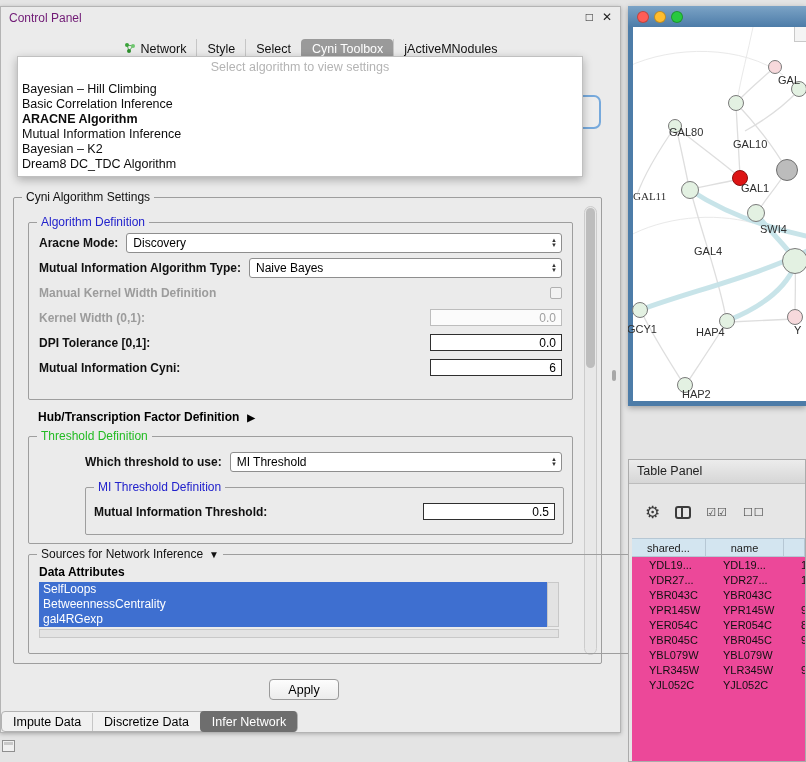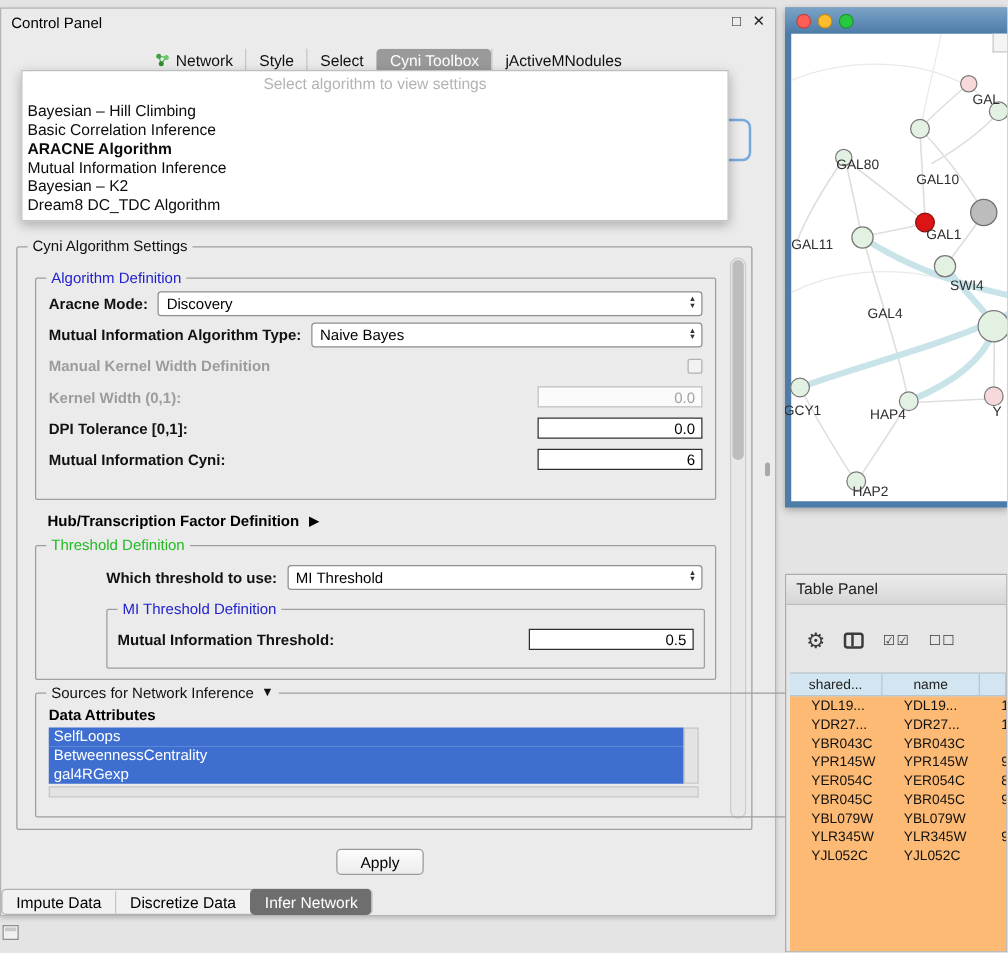--- a/index.html
+++ b/index.html
@@ -3,21 +3,21 @@
 <meta charset="utf-8">
 <style>
   * { box-sizing: border-box; margin: 0; padding: 0; }
   html,body { width:806px; height:762px; }
   body { font-family: "Liberation Sans", sans-serif; background:#e4e4e4; }
   .stage { position:relative; width:806px; height:762px; overflow:hidden; background:#e4e4e4; }
 
   
   .cpwin { position:absolute; left:0; top:6px; width:621px; height:727px;
            background:#ebebeb; border:1px solid #b4b4b4; box-shadow:0 1px 4px rgba(0,0,0,.25); }
-  .cp-title { position:absolute; left:8px; top:4px; font-size:12px; color:#000000; }
+  .cp-title { position:absolute; left:8px; top:4px; font-size:12px; color:#701a75; }
   .cp-winbtns { position:absolute; right:8px; top:3px; display:flex; gap:9px; font-size:12px; color:#222; }
   .cp-winbtns span { cursor:default; }
 
   .tabbar { position:absolute; top:31px; left:0; right:0; display:flex; justify-content:center; }
   .tabs { display:flex; align-items:center; height:22px; font-size:12.5px; color:#111; }
   .tab { padding:3px 10px; display:flex; gap:5px; align-items:center; border-left:1px solid #c6c6c6; white-space:nowrap; }
   .tab:first-child { border-left:none; }
   .tab.selected { background:#9a9a9a; color:#fff; border-radius:4px; border-left-color:transparent; }
 
   
@@ -115,21 +115,21 @@
             background:#e6e6e6; border:1px solid #ababab; overflow:hidden; }
   .tbl-titlebar { height:24px; background:linear-gradient(#ececec,#d6d6d6); border-bottom:1px solid #bcbcbc; }
   .tbl-title { font-size:12.5px; color:#222; padding:4px 0 0 8px; }
   .tbl-toolbar { position:absolute; top:38px; left:0; right:0; height:28px;
                  display:flex; align-items:center; gap:15px; padding-left:16px; }
   .gear { font-size:17px; color:#3c3c3c; line-height:1; }
   .colicon { width:16px; height:13px; border:2px solid #3c3c3c; border-radius:3px; position:relative; }
   .colicon::before { content:""; position:absolute; top:0; bottom:0; left:4px; border-left:2px solid #3c3c3c; }
   .cbpair { font-size:11px; color:#3c3c3c; letter-spacing:1px; white-space:nowrap; }
 
-  .ttable { position:absolute; top:78px; left:3px; right:0; bottom:0; background:#fdba74; }
+  .ttable { position:absolute; top:78px; left:3px; right:0; bottom:0; background:#ec4899; }
   .thead { display:flex; height:19px; background:#d3e5f0; border-top:1px solid #b6c7d4; border-bottom:1px solid #b6c7d4; }
   .th { border-right:1px solid #b6c7d4; display:flex; align-items:center; justify-content:center;
         font-size:11px; color:#222; overflow:hidden; }
   .c0 { width:74px; } .c1 { width:78px; } .c2 { flex:1; }
   .trow { display:flex; height:15px; align-items:center; }
   .td { font-size:11px; color:#111; overflow:hidden; white-space:nowrap; padding-left:17px; }
 
   .cornerbtn { position:absolute; left:2px; top:740px; width:13px; height:12px;
                border:1px solid #8f8f8f; background:#f0f0f0; }
   .cornerbtn::after { content:""; position:absolute; left:1px; right:1px; top:1px; height:3px; background:#c9c9c9; }
@@ -347,21 +347,21 @@
       <div class="nnode n-green" style="left:114px; top:177px; width:18px; height:18px;"></div>
       <div class="nnode n-green" style="left:149px; top:221px; width:26px; height:26px;"></div>
       <div class="nnode n-green" style="left:-1px;  top:275px; width:16px; height:16px;"></div>
       <div class="nnode n-green" style="left:86px;  top:286px; width:16px; height:16px;"></div>
       <div class="nnode n-pink" style="left:154px; top:282px; width:16px; height:16px;"></div>
       <div class="nnode n-green" style="left:44px;  top:350px; width:16px; height:16px;"></div>
 
       <span class="nlabel" style="left:145px; top:47px;">GAL</span>
       <span class="nlabel" style="left:36px;  top:99px;">GAL80</span>
       <span class="nlabel" style="left:100px; top:111px;">GAL10</span>
-      <span class="nlabel" style="left:0px;   top:163px;">GAL11</span>
+      <span class="nlabel" style="left:0px;   top:163px;font-family:Liberation Serif, serif;">GAL11</span>
       <span class="nlabel" style="left:108px; top:155px;">GAL1</span>
       <span class="nlabel" style="left:127px; top:196px;">SWI4</span>
       <span class="nlabel" style="left:61px;  top:218px;">GAL4</span>
       <span class="nlabel" style="left:-6px;  top:296px;">GCY1</span>
       <span class="nlabel" style="left:63px;  top:299px;">HAP4</span>
       <span class="nlabel" style="left:161px; top:297px;">Y</span>
       <span class="nlabel" style="left:49px;  top:361px;">HAP2</span>
 
       <div class="net-corner"></div>
     </div>

